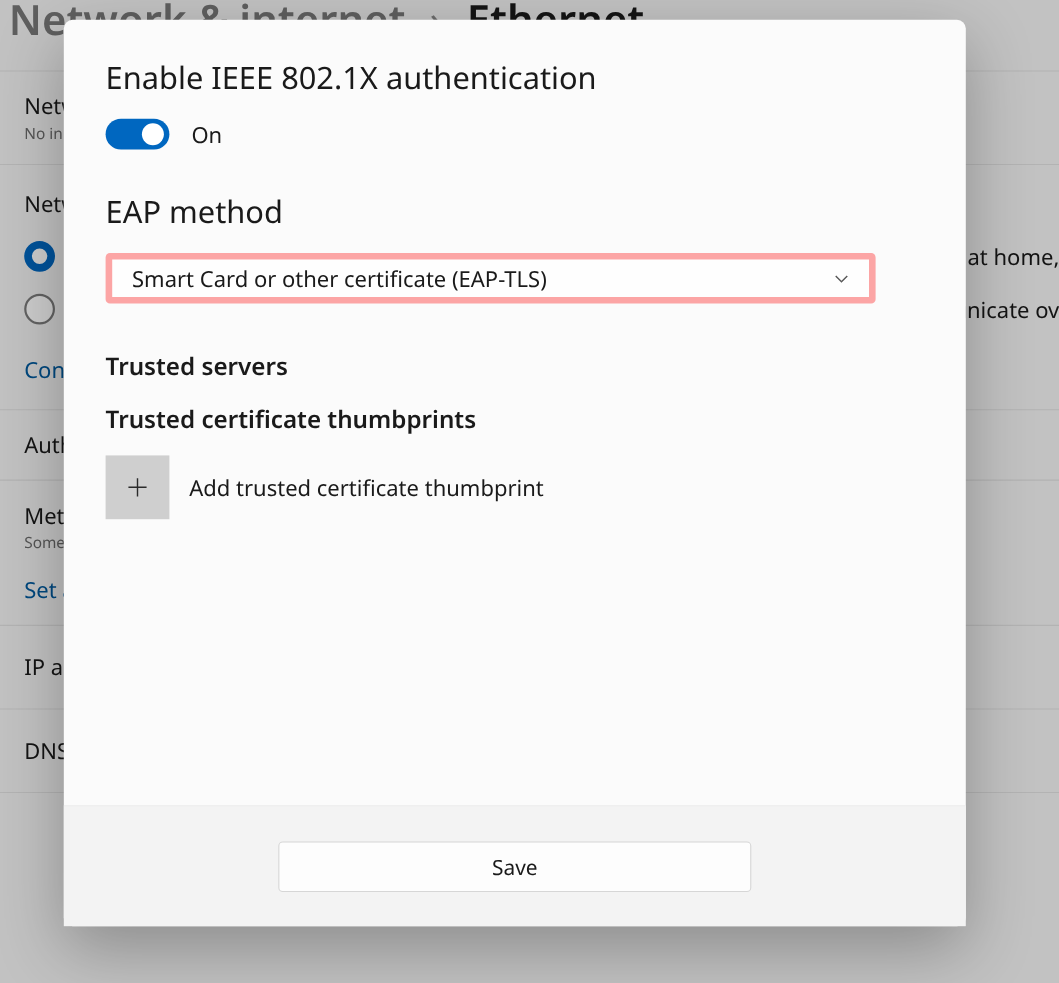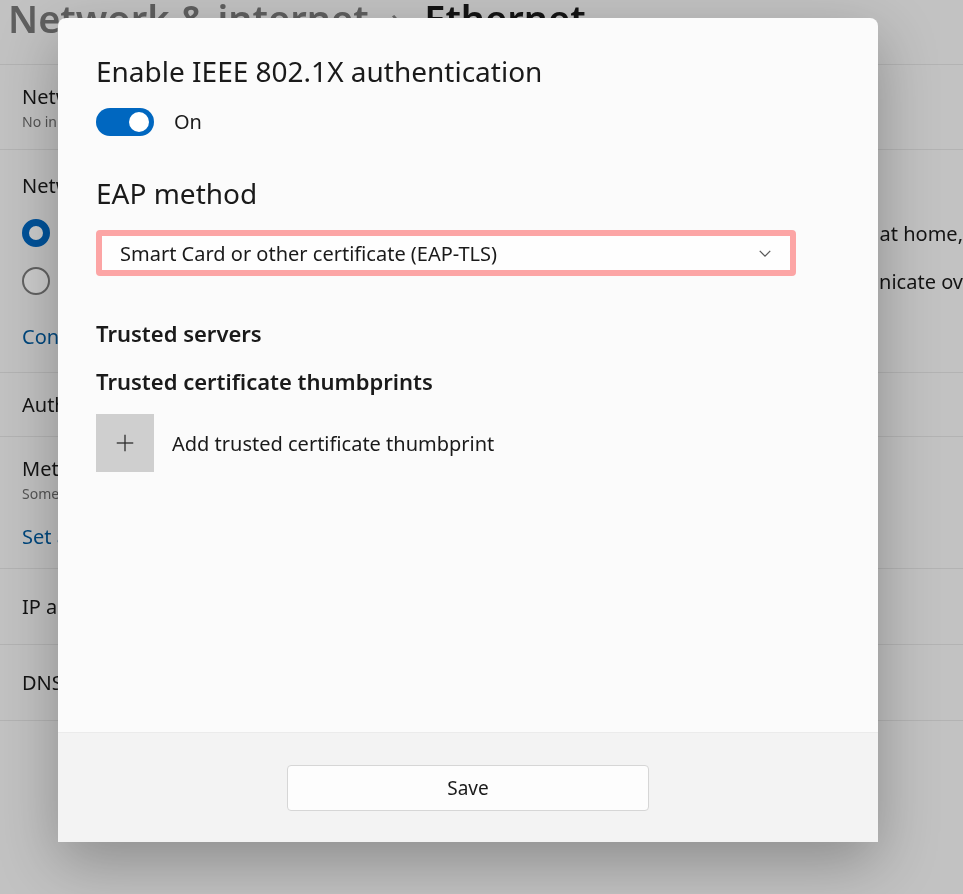--- a/index.html
+++ b/index.html
@@ -74,21 +74,21 @@
     flex: 1 1 auto;
     overflow: hidden;
   }
   .modal h1 {
     font-size: 29px; font-weight: 600; margin-bottom: 34px;
   }
   .section-label {
     font-size: 28px; font-weight: 400; margin-bottom: 18px;
   }
 
-  .toggle-row { display: flex; align-items: flex-start; gap: 20px; margin-bottom: 38px; }
+  .toggle-row { display: flex; align-items: center; gap: 20px; margin-bottom: 38px; }
   .toggle {
     position: relative;
     width: 58px; height: 28px;
     background: #0067C0;
     border-radius: 999px;
     cursor: pointer;
   }
   .toggle .knob {
     position: absolute; top: 4px; right: 5px;
     width: 20px; height: 20px;
@@ -131,21 +131,21 @@
   .add-label { font-size: 20px; }
 
   .modal-footer {
     height: 110px;
     background: #f3f3f3;
     border-top: 1px solid rgba(0,0,0,0.03);
     display: flex; align-items: center; justify-content: center;
     gap: 18px;
   }
   .btn {
-    width: 362px; height: 46px;
+    width: 430px; height: 46px;
     background: #fdfdfd;
     border: 1px solid #d6d6d6;
     border-radius: 4px;
     font-size: 19px;
     cursor: pointer;
     display: flex; align-items: center; justify-content: center;
   }
 </style>
 </head>
 <body>

